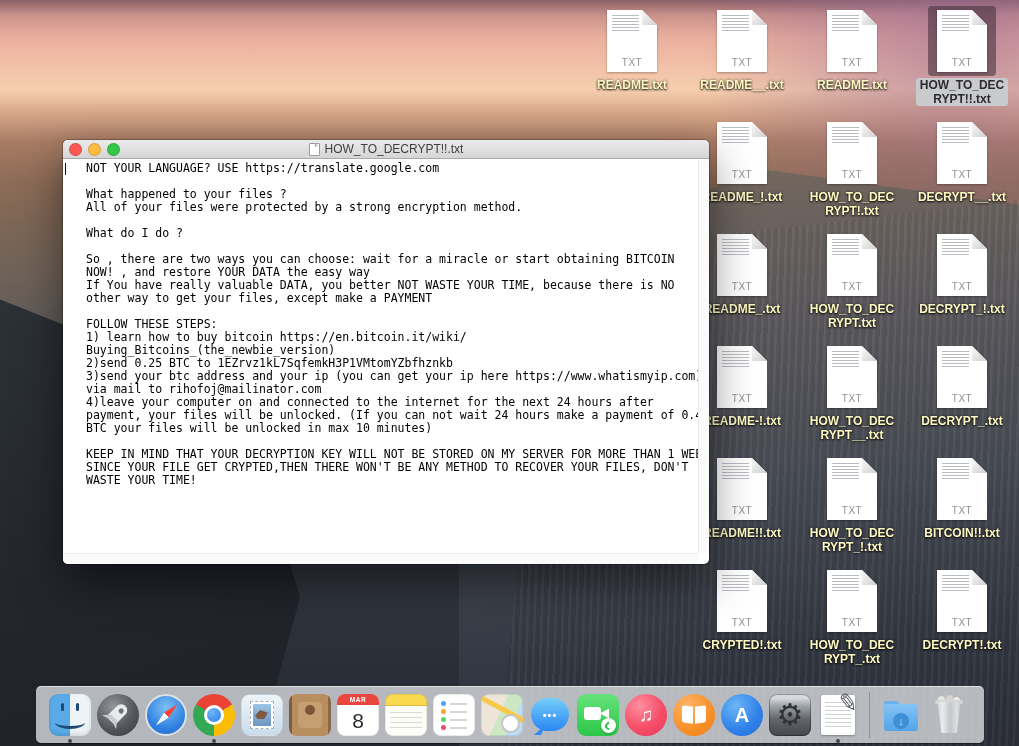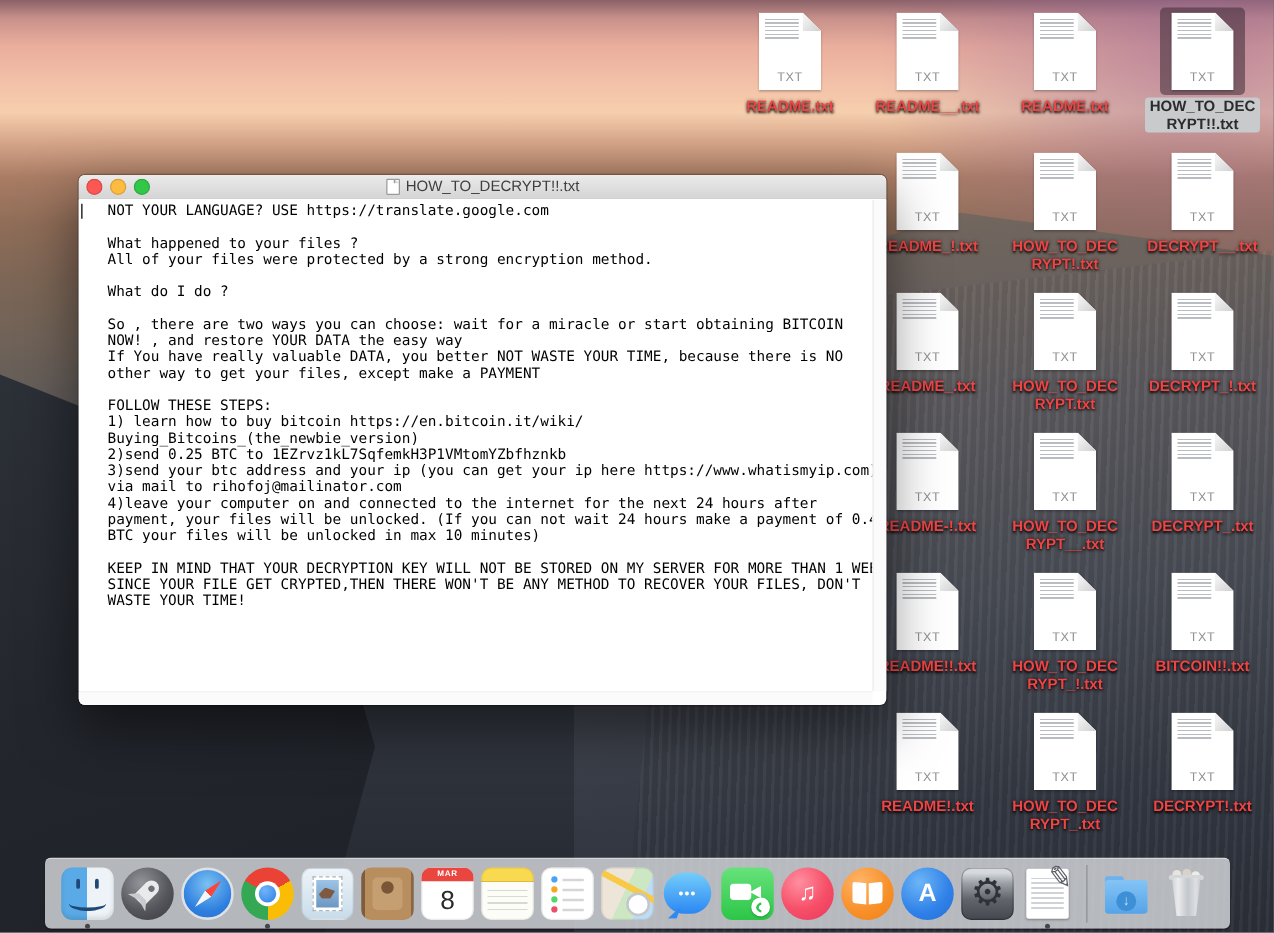--- a/index.html
+++ b/index.html
@@ -37,21 +37,21 @@
   .doc { position:relative; width:50px; height:62px; filter:drop-shadow(0 1px 1px rgba(0,0,0,0.3)); }
   .doc-body { position:absolute; inset:0; background:#fff;
     clip-path:polygon(0 0, 70% 0, 100% 24%, 100% 100%, 0 100%); }
   .doc-fold { position:absolute; left:35px; top:0; width:15px; height:15px;
     clip-path:polygon(0 0, 0 100%, 100% 100%); background:linear-gradient(135deg,#f2f2f2 20%,#cfcfcf 100%); }
   .doc-lines { position:absolute; top:5px; left:5px; width:27px; height:17px;
     background:repeating-linear-gradient(180deg, #b9bcc0 0 1px, transparent 1px 3px); }
   .doc-ext { position:absolute; bottom:4px; width:100%; text-align:center;
     font-size:10px; color:#8e9094; letter-spacing:.5px; }
   .dlabel { margin-top:2px; max-width:92px; text-align:center; font-size:12px; font-weight:bold;
-    color:#ef4444; text-shadow:0 1px 2px rgba(0,0,0,0.9), 0 0 3px rgba(0,0,0,0.55);
+    color:#fef9c3; text-shadow:0 1px 2px rgba(0,0,0,0.9), 0 0 3px rgba(0,0,0,0.55);
     word-break:break-all; line-height:14px; }
   .dicon.selected .dlabel { background:#c9cacc; color:#2c2c2e; text-shadow:none;
     border-radius:3px; padding:0 3px; }
 
   
   .window { position:absolute; left:63px; top:140px; width:646px; height:424px; z-index:5;
     border-radius:5px; background:#fff;
     box-shadow:0 18px 45px rgba(0,0,0,0.5), 0 0 0 1px rgba(0,0,0,0.25); }
   .titlebar { position:relative; height:19px; border-radius:5px 5px 0 0;
     background:linear-gradient(180deg,#ebebeb,#d5d5d5); border-bottom:1px solid #a9a9a9;
@@ -406,21 +406,21 @@
 
   <div class="dicon" style="left:687px;top:566px">
     <div class="doc-wrap">
         <div class="doc">
           <div class="doc-body"></div>
           <div class="doc-fold"></div>
           <div class="doc-lines"></div>
           <div class="doc-ext">TXT</div>
         </div>
       </div>
-    <div class="dlabel">README!.txt</div>
+    <div class="dlabel">CRYPTED!.txt</div>
   </div>
   <div class="dicon" style="left:797px;top:566px">
     <div class="doc-wrap">
         <div class="doc">
           <div class="doc-body"></div>
           <div class="doc-fold"></div>
           <div class="doc-lines"></div>
           <div class="doc-ext">TXT</div>
         </div>
       </div>

